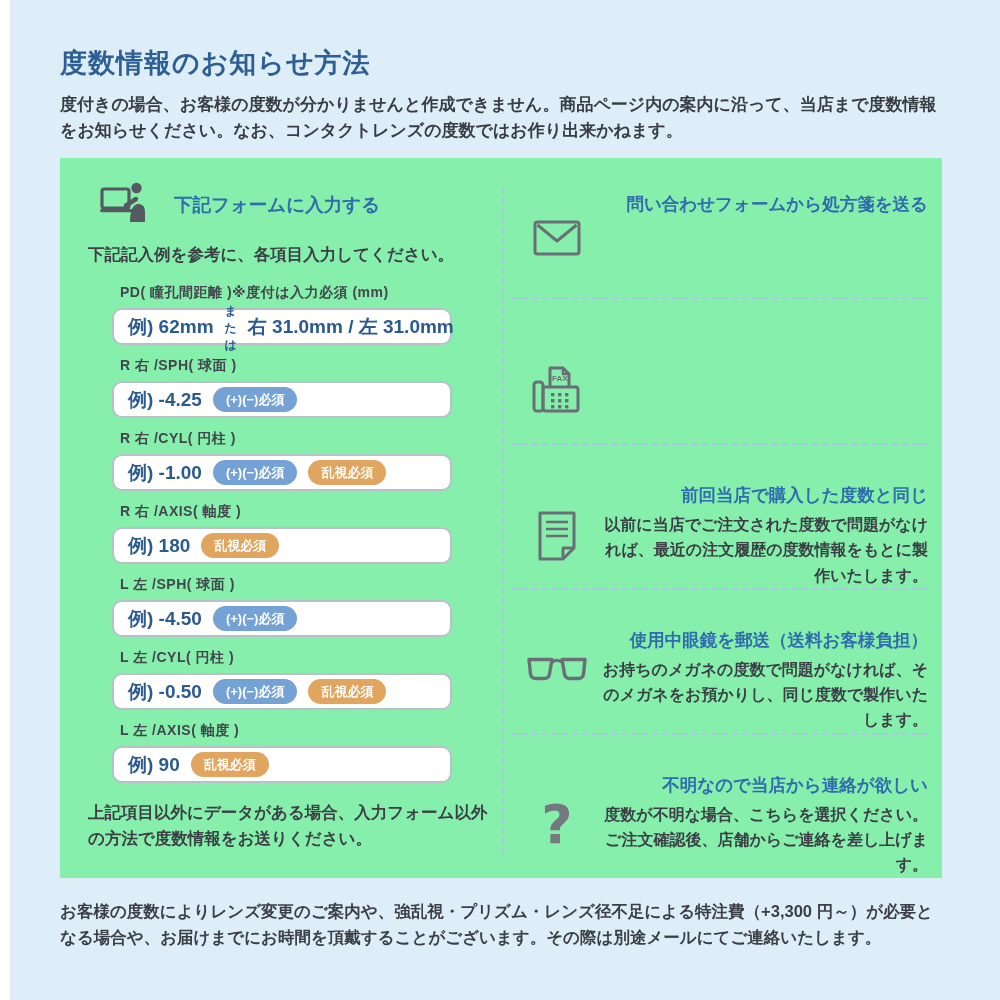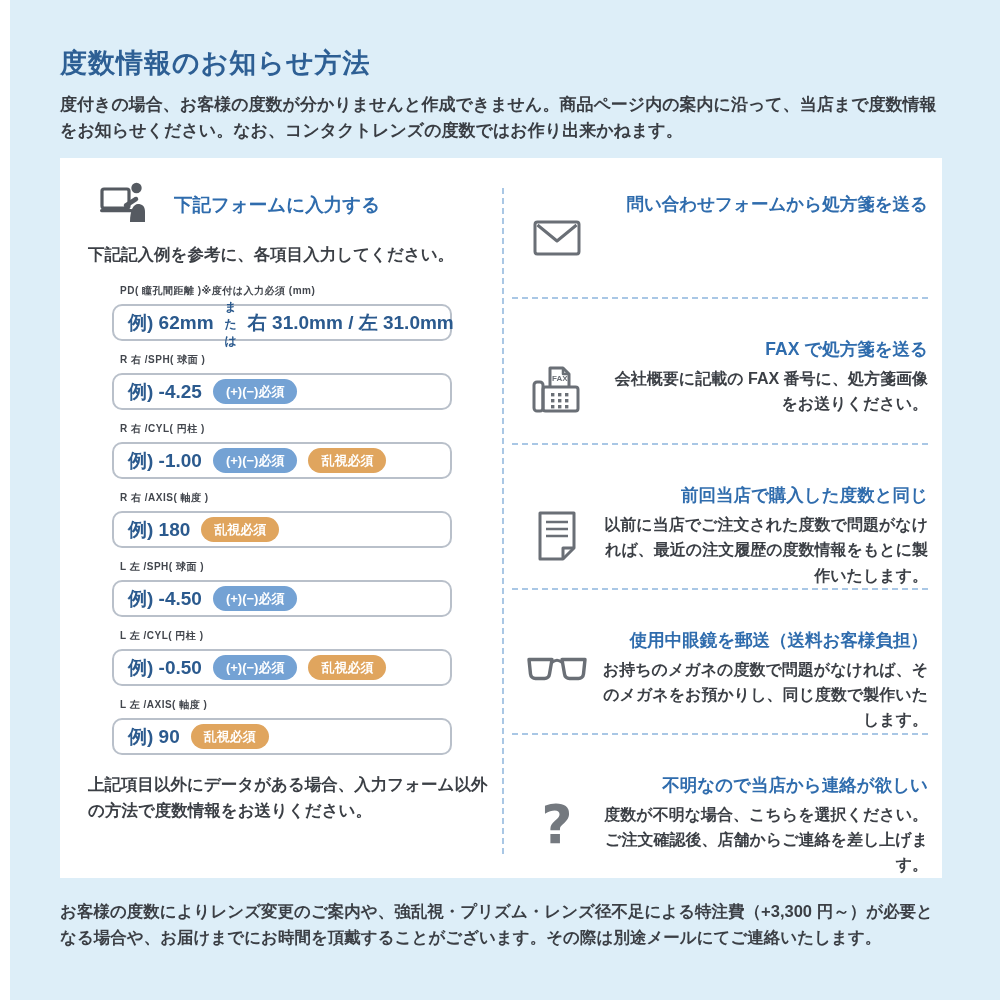--- a/index.html
+++ b/index.html
@@ -14,29 +14,29 @@
   .page-title{
     position:absolute;left:60px;top:45px;margin:0;
     font-size:27px;font-weight:bold;color:#2d5f94;letter-spacing:1px;
   }
   .intro{
     position:absolute;left:60px;top:92px;width:884px;margin:0;
     font-size:17px;line-height:1.55;color:#393d43;font-weight:bold;
   }
   .card{
     position:absolute;left:60px;top:158px;width:882px;height:720px;
-    background:#ffffff;
+    background:#86efac;
   }
   
   .left-col{position:absolute;left:0;top:0;width:442px;}
   .form-header{margin:24px 0 0 40px;display:flex;align-items:center;gap:26px;}
   .form-title{font-size:18.5px;font-weight:bold;color:#2f6cad;}
   .instruction{margin:18px 0 16px 28px;font-size:16.5px;font-weight:bold;color:#3b3f45;}
   #fields{margin:18px 0 0 52px;}
-  .field-label{font-size:10px;font-weight:bold;color:#42464d;margin:0 0 6px 8px;letter-spacing:.5px;}
+  .field-label{font-size:14px;font-weight:bold;color:#42464d;margin:0 0 6px 8px;letter-spacing:.5px;}
   .field-box{
     width:340px;height:37px;box-sizing:border-box;
     border:2px solid #b9c0ca;border-radius:10px;background:#fff;
     display:flex;align-items:center;gap:11px;
     padding:0 8px 0 14px;margin-bottom:12px;
   }
   .example{font-size:19px;font-weight:bold;color:#2b5a8e;white-space:nowrap;}
   .example-small{font-size:12px;font-weight:bold;color:#2b5a8e;margin:3px 0 0;}
   .pill{
     height:25px;line-height:25px;border-radius:13px;padding:0 13px;
@@ -160,24 +160,20 @@
               <rect x="33" y="28" width="3.4" height="3.4"></rect>
               <rect x="19" y="34" width="3.4" height="3.4"></rect>
               <rect x="26" y="34" width="3.4" height="3.4"></rect>
               <rect x="33" y="34" width="3.4" height="3.4"></rect>
               <rect x="19" y="40" width="3.4" height="3.4"></rect>
               <rect x="26" y="40" width="3.4" height="3.4"></rect>
               <rect x="33" y="40" width="3.4" height="3.4"></rect>
             </g>
           </svg>
         </div>
-        <div class="m-text">
-          <div class="m-title">FAX で処方箋を送る</div>
-          <div class="m-body">会社概要に記載の FAX 番号に、処方箋画像をお送りください。</div>
-        </div>
       </div>
       <div class="method with-divider">
         <div class="m-icon">
           <svg width="42" height="50" viewBox="0 0 42 50">
             <path d="M4 2 h34 v35 l-11 11 H4 z" fill="none" stroke="#6a6f76" stroke-width="3" stroke-linejoin="round"></path>
             <path d="M27 48 v-11 h11" fill="none" stroke="#6a6f76" stroke-width="3" stroke-linejoin="round"></path>
             <path d="M10 11 h22 M10 18 h22 M10 25 h22" stroke="#6a6f76" stroke-width="2.6"></path>
           </svg>
         </div>
         <div class="m-text">

